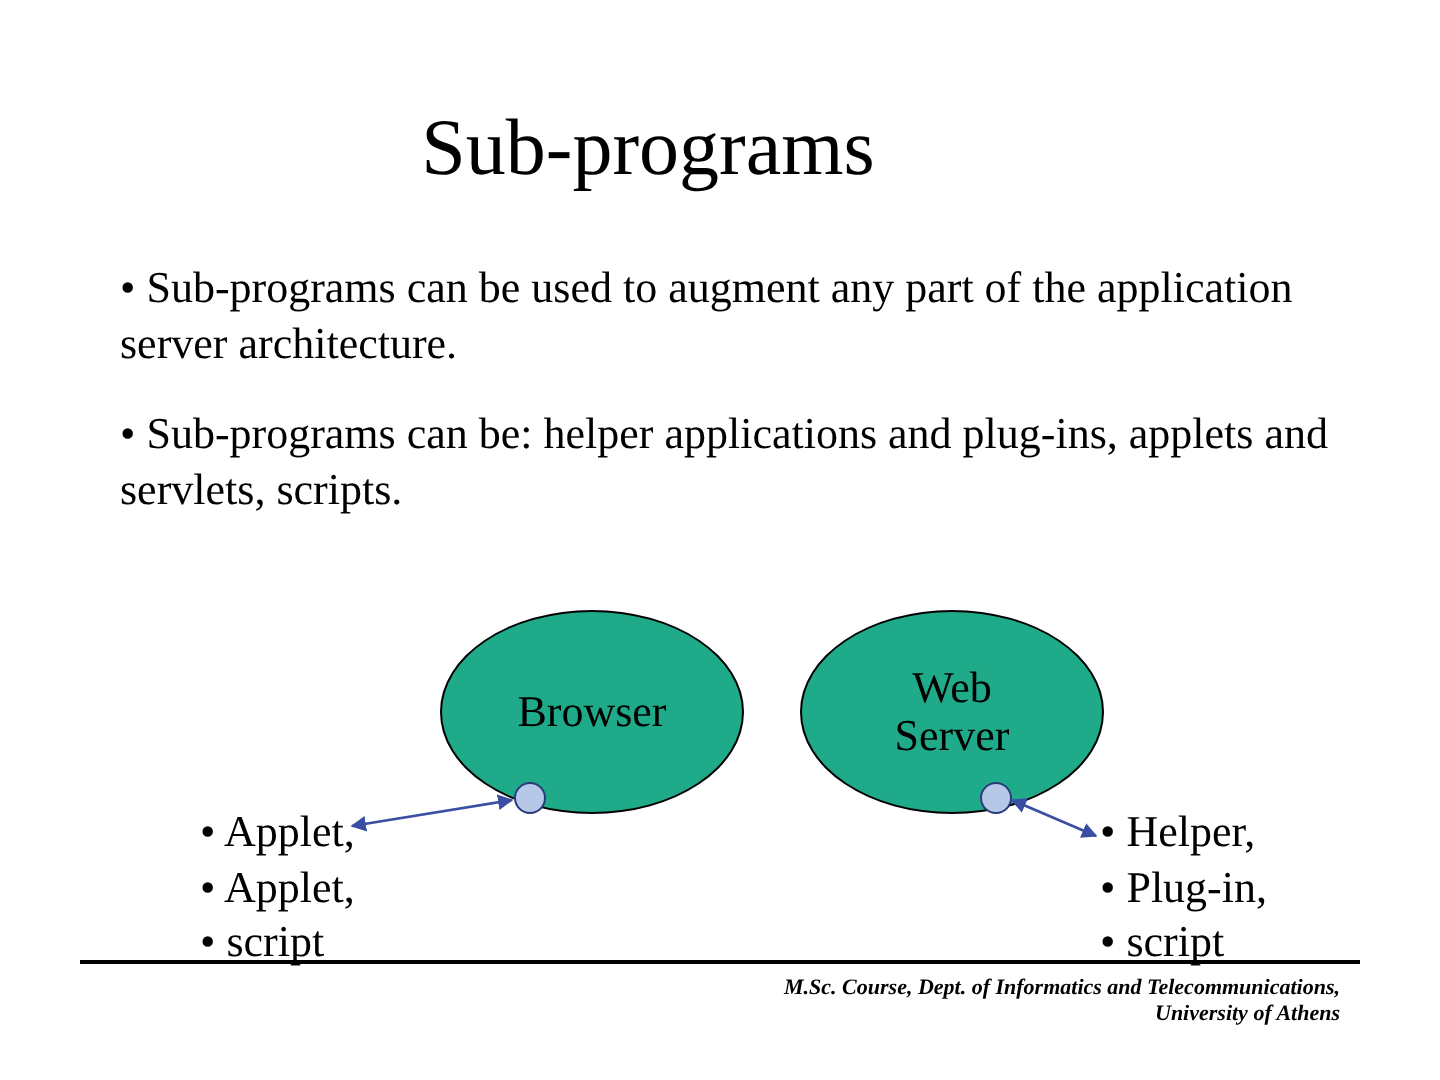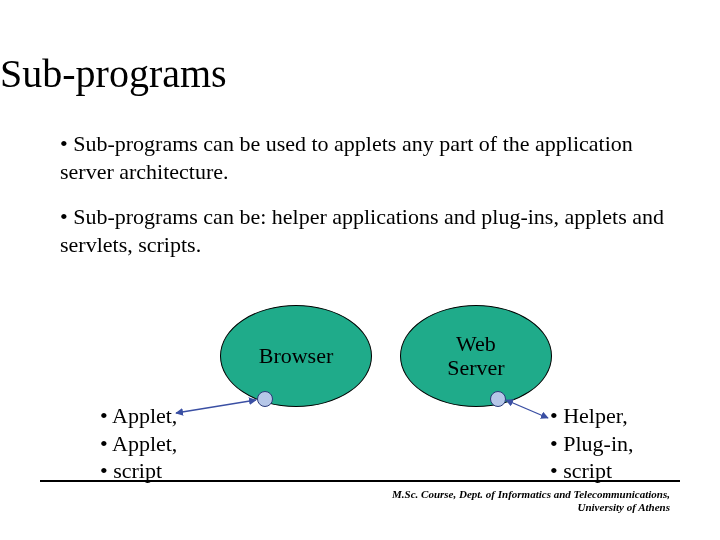--- a/index.html
+++ b/index.html
@@ -14,21 +14,21 @@
   .slide {
     position: relative;
     width: 720px;
     height: 540px;
   }
   .title {
     position: absolute;
     top: 50px;
     left: 0;
     width: 648px;
-    text-align: left;
+    text-align: center;
     font-size: 40px;
   }
   .bullets {
     position: absolute;
     top: 130px;
     left: 60px;
     width: 610px;
     font-size: 22px;
     line-height: 1.25;
   }
@@ -98,21 +98,21 @@
     pointer-events: none;
   }
 </style>
 </head>
 <body>
 <div class="slide">
 
   <div class="title">Sub-programs</div>
 
   <div class="bullets">
-    <p>• Sub-programs can be used to applets any part of the application server architecture.</p>
+    <p>• Sub-programs can be used to augment any part of the application server architecture.</p>
     <p>• Sub-programs can be: helper applications and plug-ins, applets and servlets, scripts.</p>
   </div>
 
   <div class="circle left">
     <span>Browser</span>
   </div>
   <div class="circle right">
     <span style="white-space:pre-line;">Web
 Server</span>
   </div>

